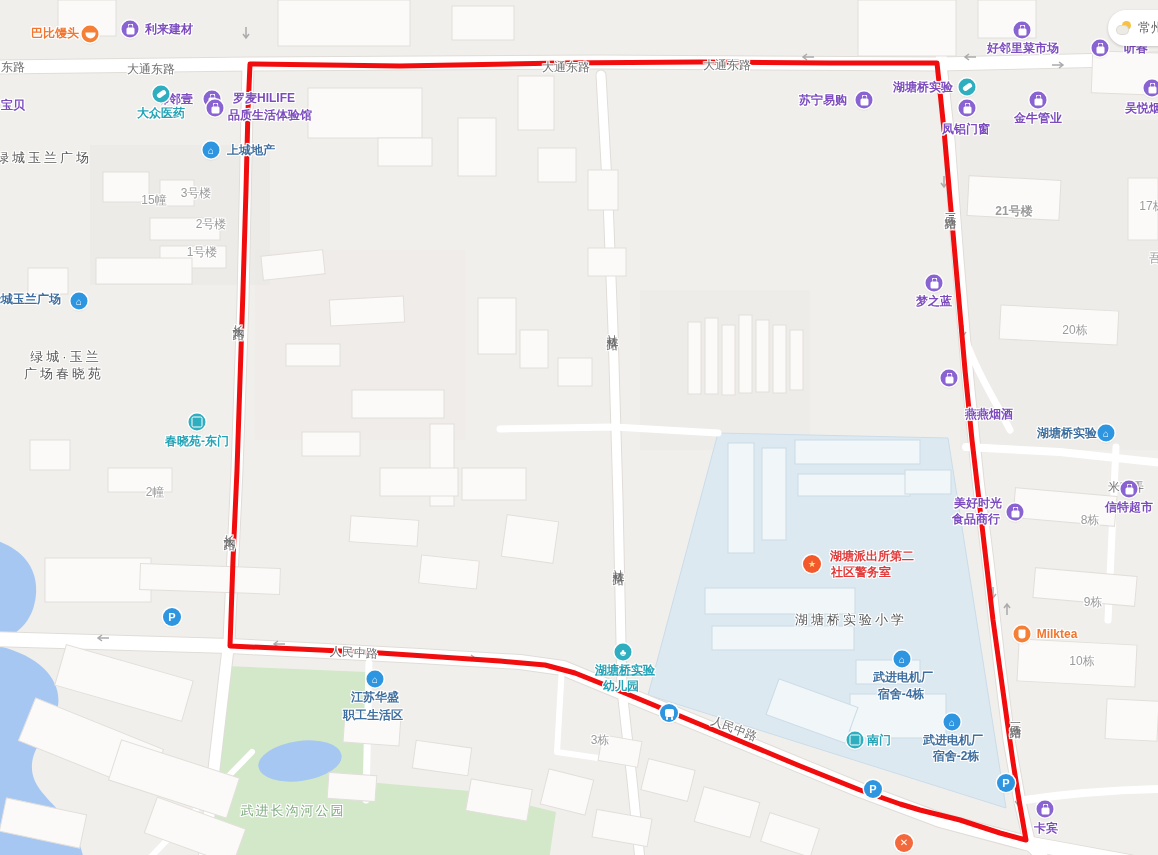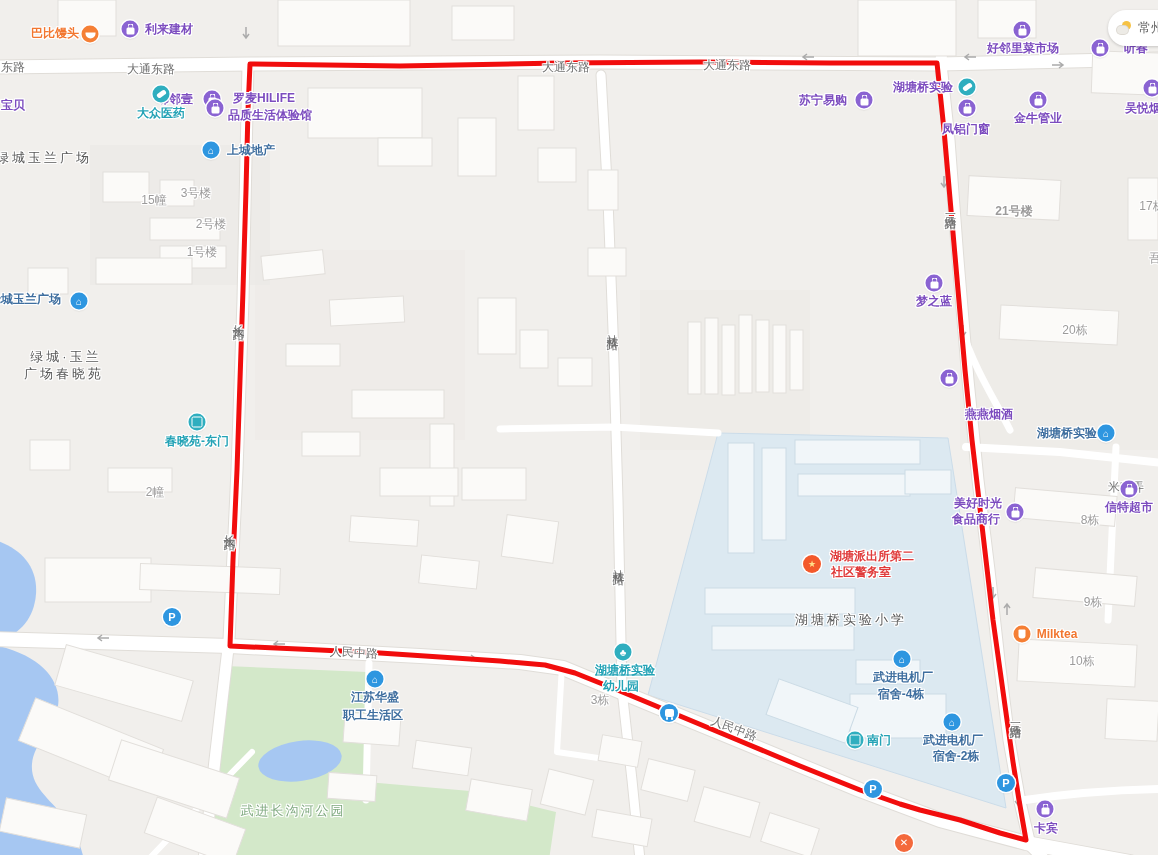--- a/index.html
+++ b/index.html
@@ -212,21 +212,21 @@
       <div class="lbl road v" style="left: 950px; top: 207px;">三塘路</div>
       <div class="lbl road v" style="left: 1015px; top: 716px;">三塘路</div>
       <div class="lbl road" style="left: 354px; top: 653px; transform: translate(-50%, -50%) rotate(3deg);">人民中路</div>
       <div class="lbl road" style="left: 734px; top: 729px; transform: translate(-50%, -50%) rotate(21deg);">人民中路</div>
       <div class="lbl road" style="left: 1126px; top: 467px; margin-top: 20px;">米字弄</div>
       <div class="lbl dim" style="left: 196px; top: 193px;">3号楼</div>
       <div class="lbl dim" style="left: 154px; top: 200px;">15幢</div>
       <div class="lbl dim" style="left: 211px; top: 224px;">2号楼</div>
       <div class="lbl dim" style="left: 202px; top: 252px;">1号楼</div>
       <div class="lbl dim" style="left: 155px; top: 480px; margin-top: 12px;">2幢</div>
-      <div class="lbl dim" style="left: 600px; top: 700px;">3栋</div>
+      <div class="lbl dim" style="left: 600px; top: 740px;">3栋</div>
       <div class="lbl dim" style="left: 1014px; top: 211px; font-weight: bold;">21号楼</div>
       <div class="lbl dim" style="left: 1152px; top: 206px;">17栋</div>
       <div class="lbl dim" style="left: 1155px; top: 258px;">吾</div>
       <div class="lbl dim" style="left: 1075px; top: 330px;">20栋</div>
       <div class="lbl dim" style="left: 1066px; top: 520px; margin-left: 24px;">8栋</div>
       <div class="lbl dim" style="left: 1093px; top: 602px;">9栋</div>
       <div class="lbl dim" style="left: 1082px; top: 661px;">10栋</div>
       <div class="lbl area" style="left: 44px; top: 158px;">绿城玉兰广场</div>
       <div class="lbl area" style="left: 66px; top: 357px;">绿城·玉兰</div>
       <div class="lbl area" style="left: 64px; top: 374px;">广场春晓苑</div>

